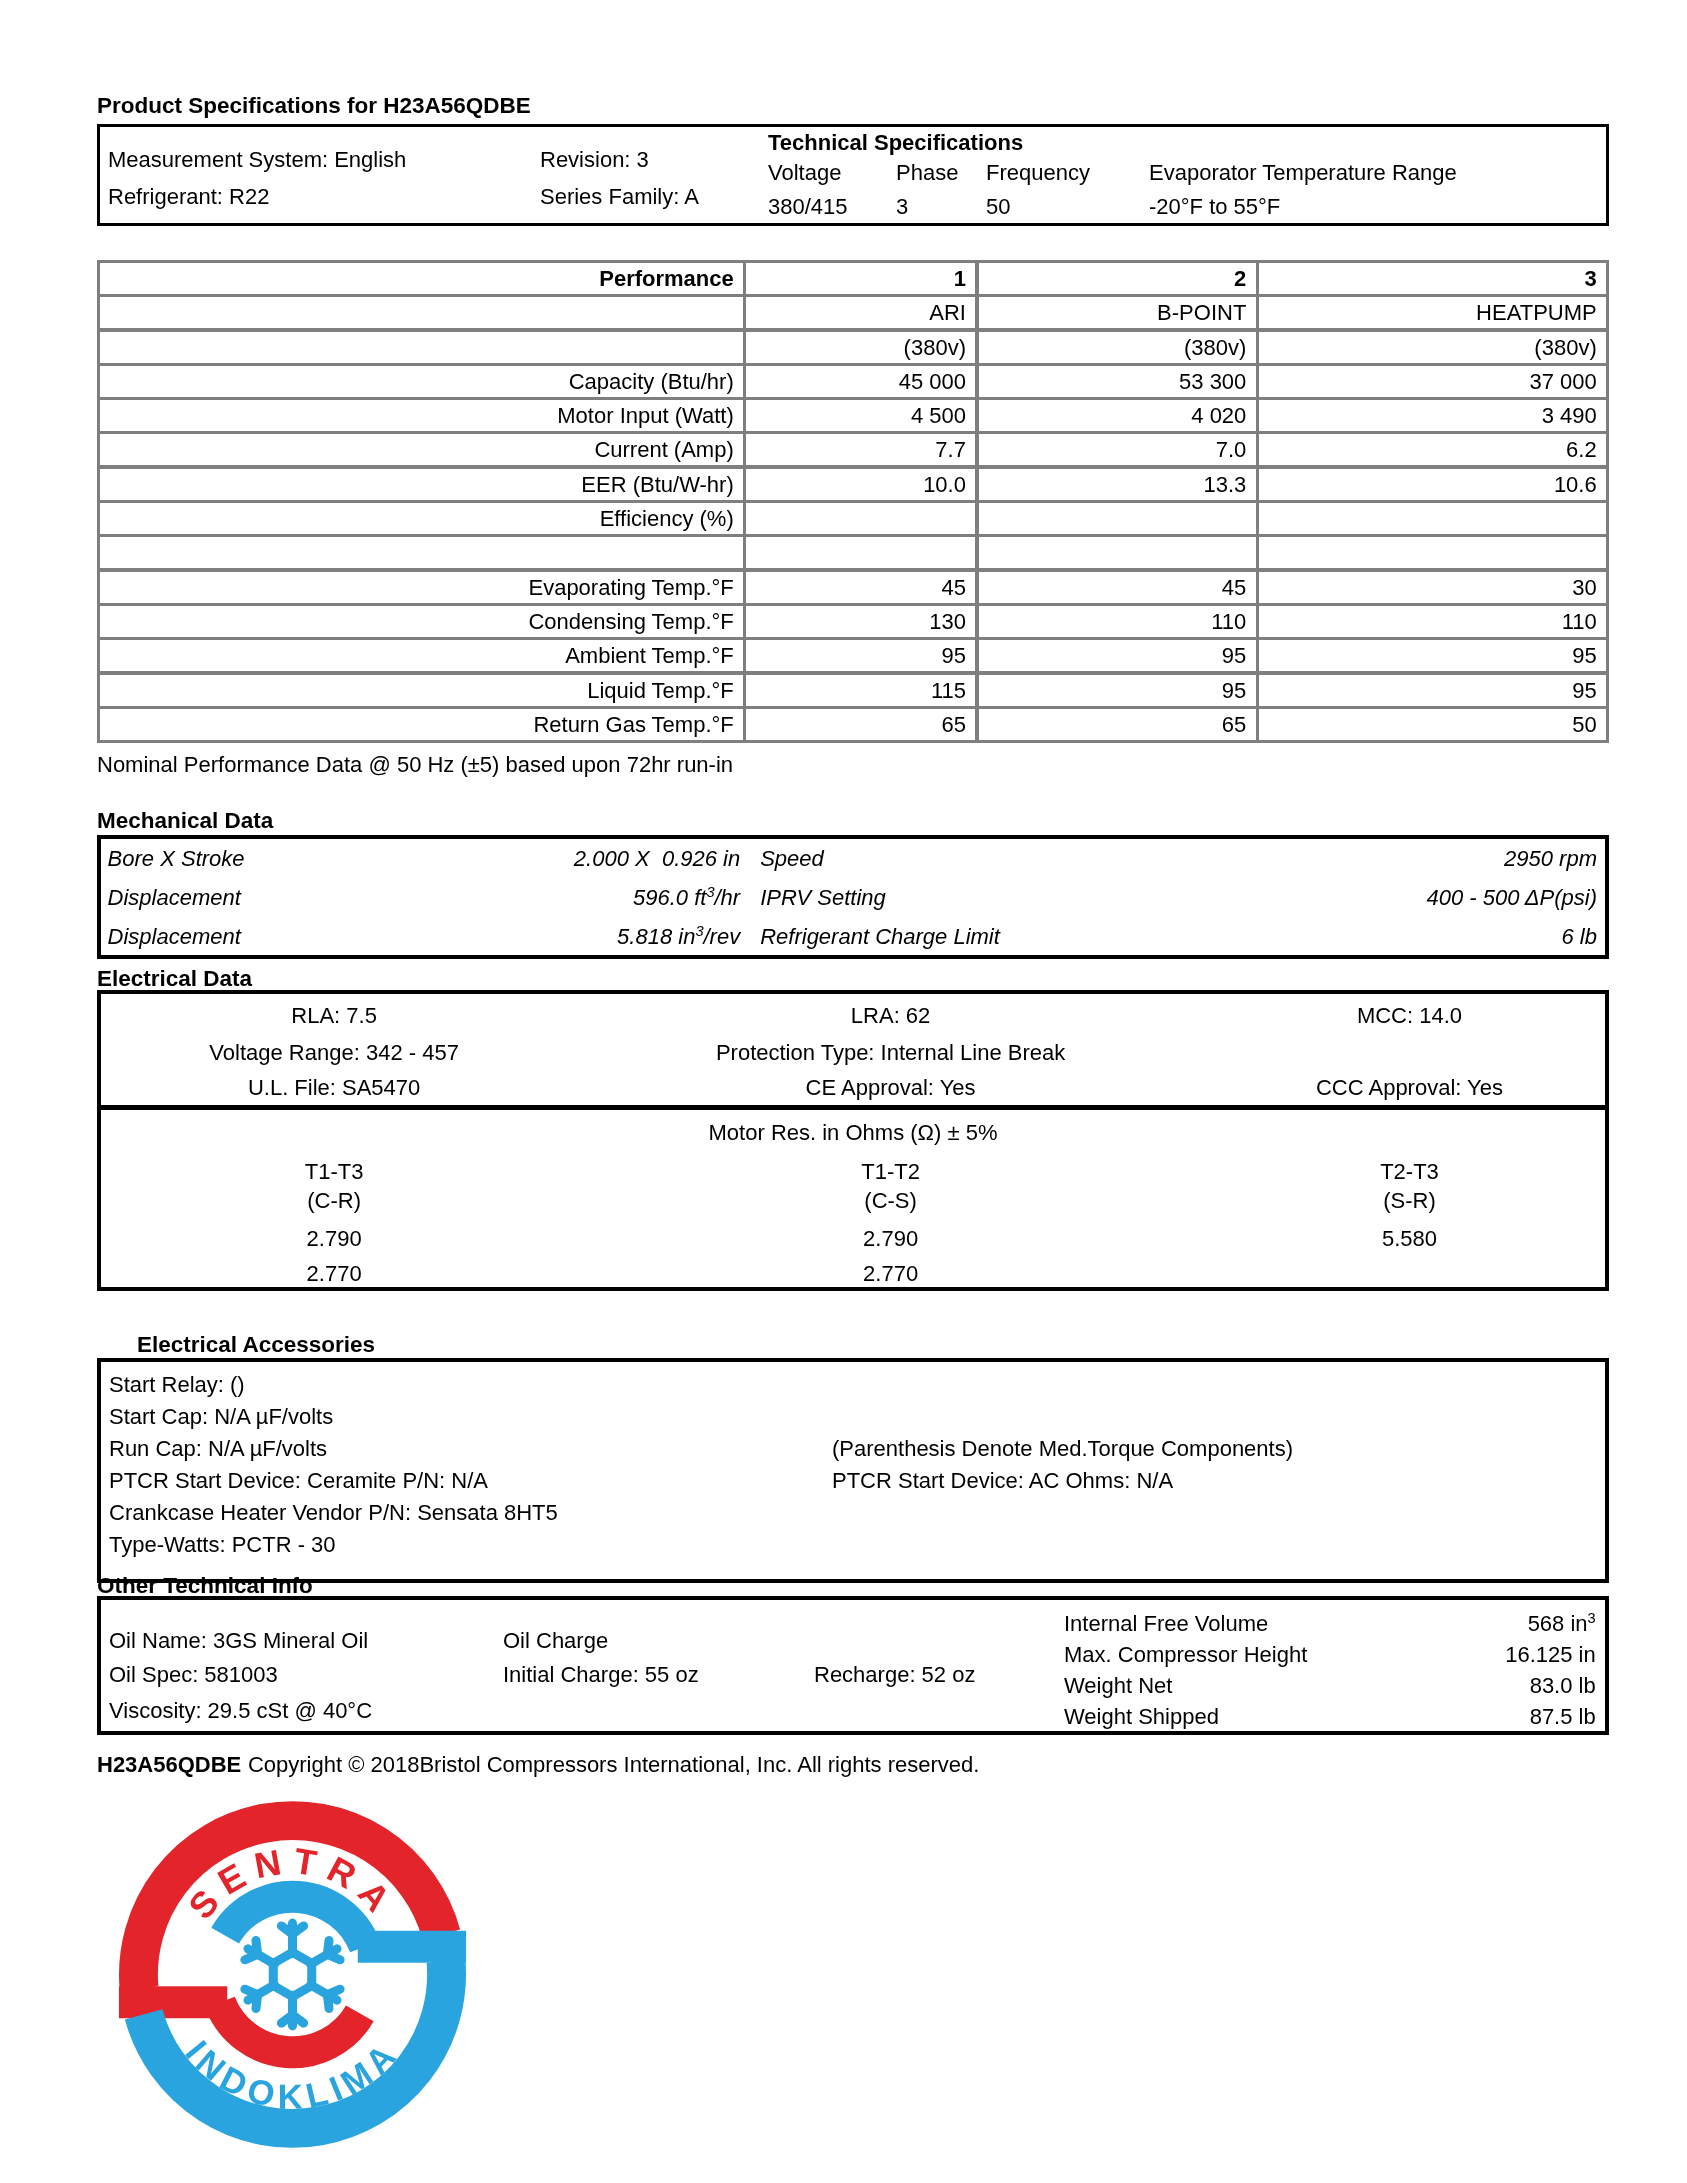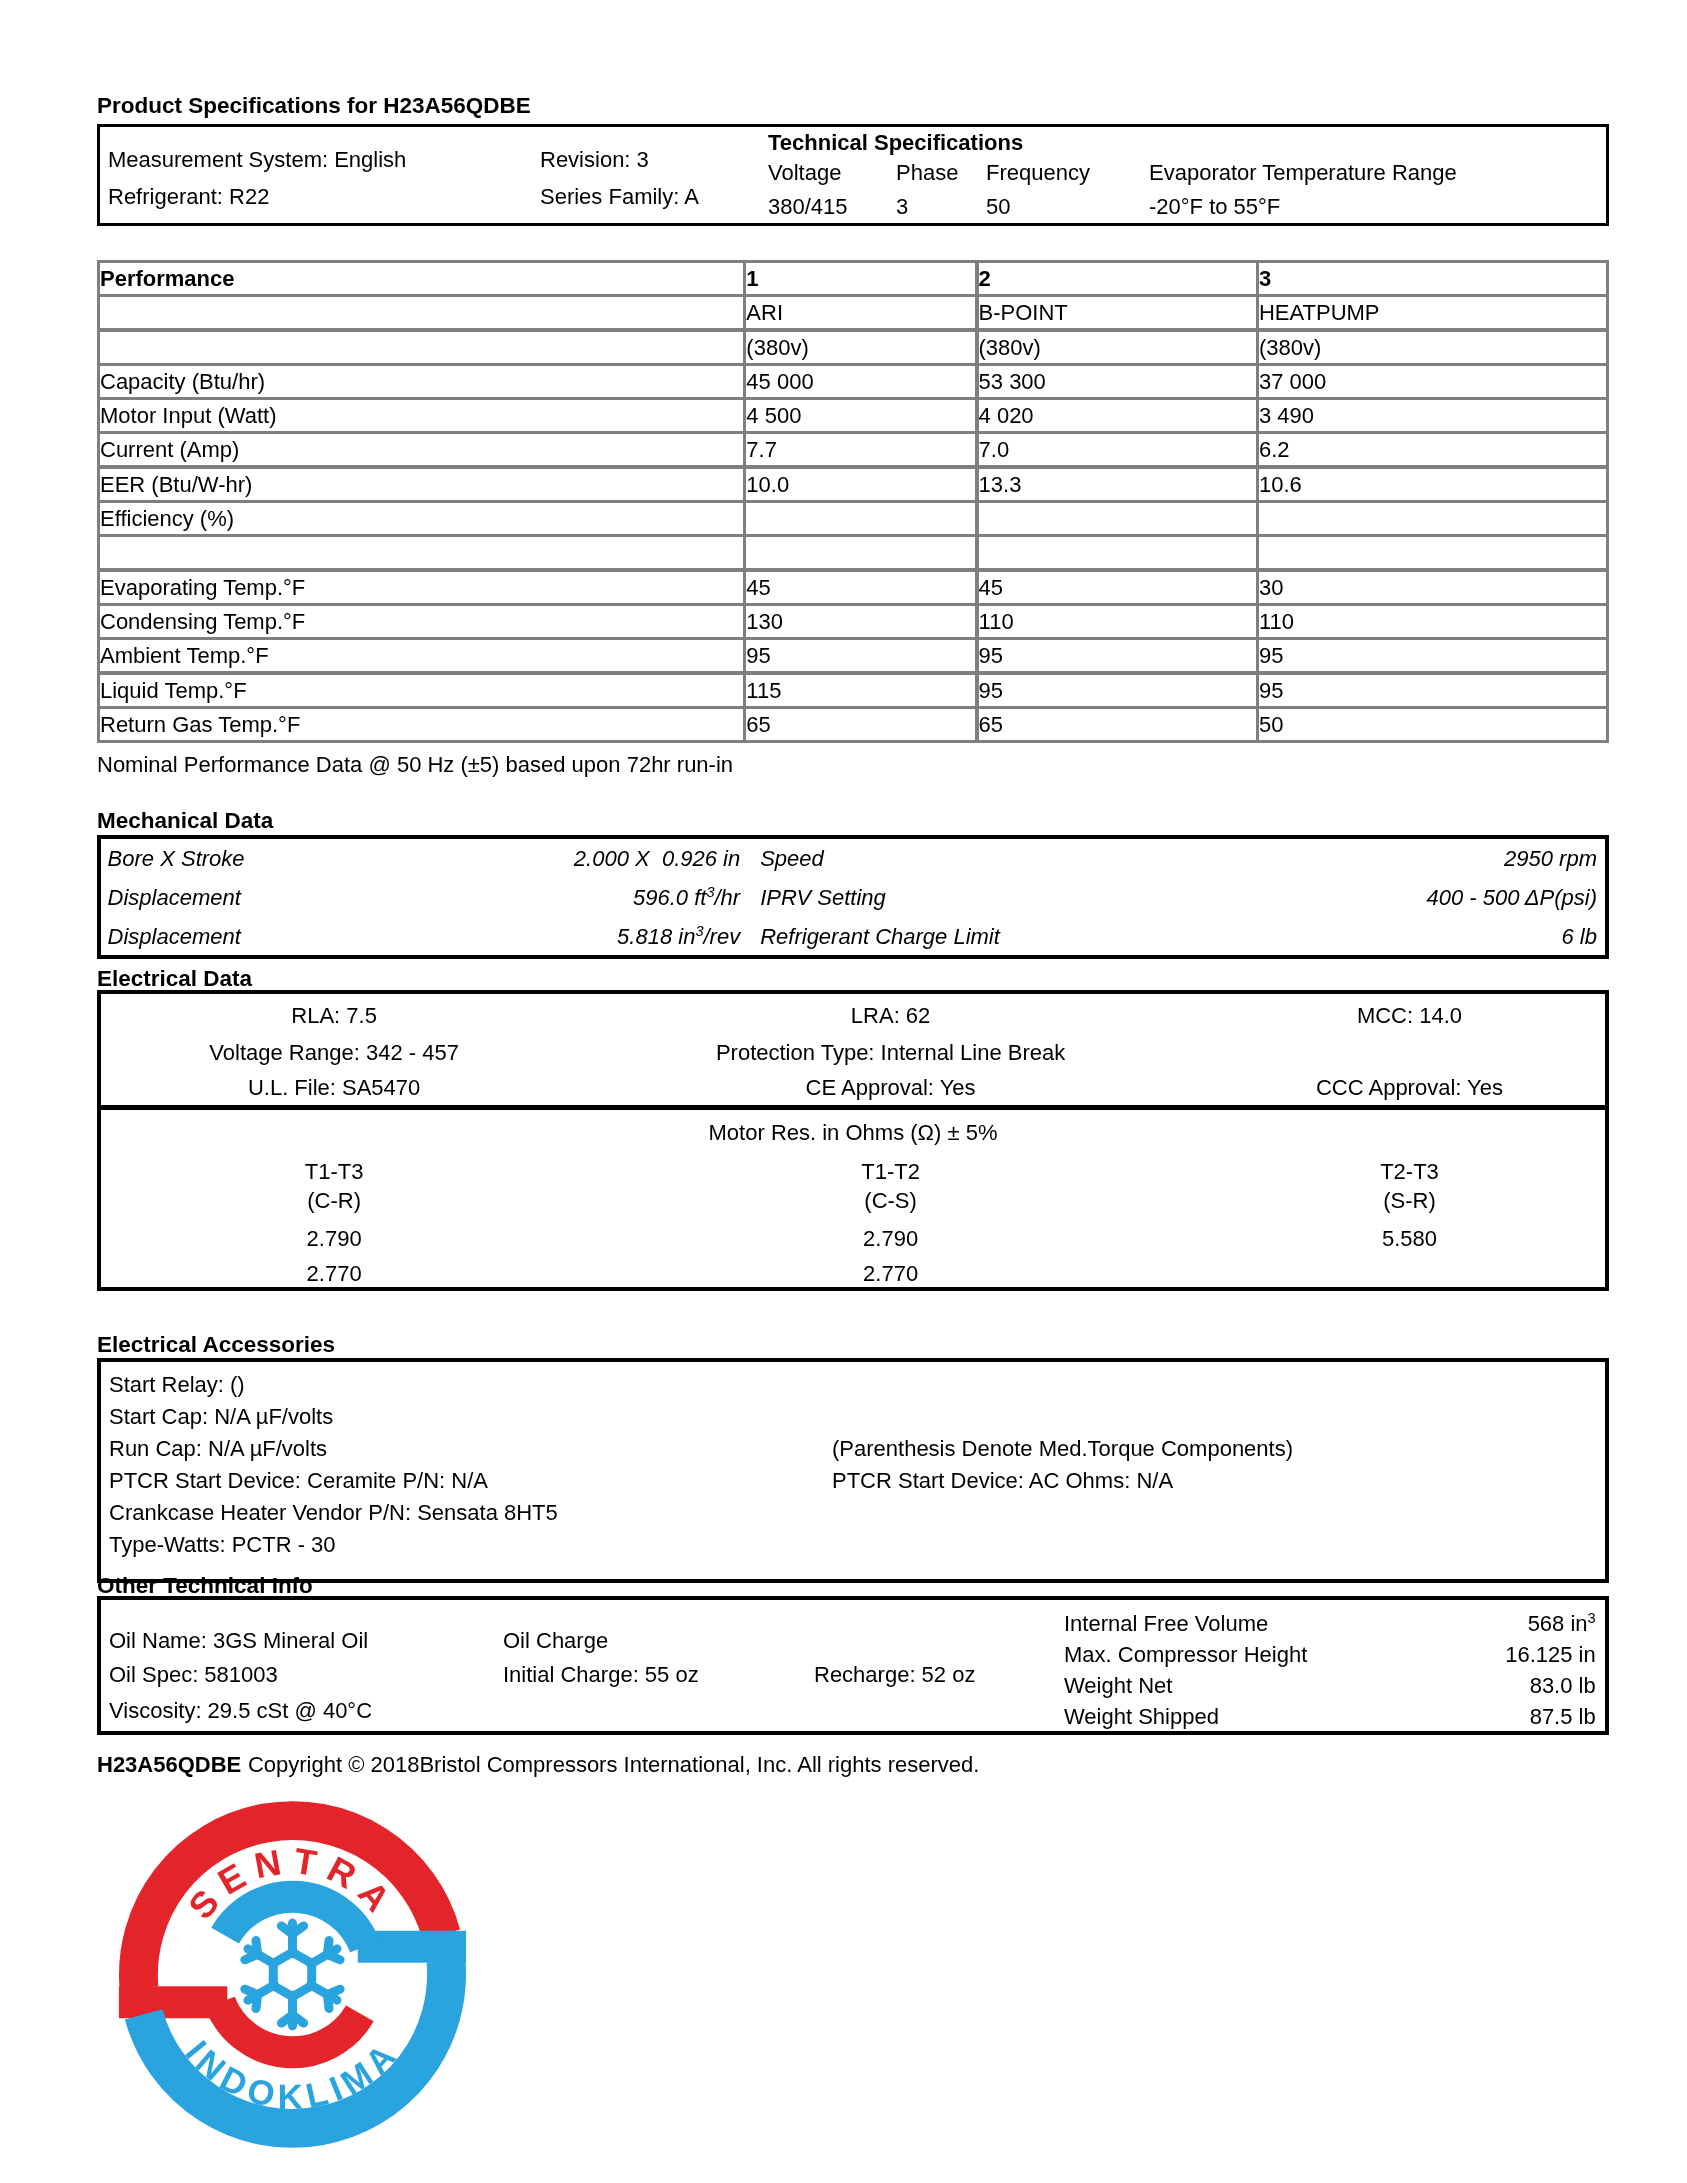--- a/index.html
+++ b/index.html
@@ -16,21 +16,21 @@
   
   #header-box { top:124px; height:102px; border:3.3px solid #000; box-sizing:border-box; }
 
   
   #perf-table {
     top:260px; display:grid; box-sizing:border-box;
     grid-template-columns:42.7% 15.2% 18.4% auto;
     grid-auto-rows:31px; gap:3.3px;
     background:#7f7f7f; border:3.3px solid #7f7f7f;
   }
-  .pcell { background:#fff; font-size:22px; line-height:31px; padding-right:9.3px; white-space:pre; overflow:hidden; }
+  .pcell { background:#fff; font-size:22px; line-height:31px; text-align:right; padding-right:9.3px; white-space:pre; overflow:hidden; }
   .pcell.hdr { font-weight:bold; }
 
   
   #mech-box {
     top:835px; height:124px; border:4px solid #000; box-sizing:border-box;
     display:grid; grid-template-columns:20% 22.5% 31% 26.5%; grid-auto-rows:39px;font-style:italic;
   }
   .mcell { font-size:22px; line-height:39px; white-space:pre; }
   .mcell.lab1 { padding-left:6.6px; }
   .mcell.val1 { text-align:right; }
@@ -213,21 +213,21 @@
       </div>
       <div class="mrcol">
         <div>T2-T3</div>
         <div>(S-R)</div>
         <div class="mv1">5.580</div>
         <div class="mv2"></div>
       </div>
     </div>
   </div>
 
-  <div class="sheet h" style="top:1332px;">Electrical Accessories</div>
+  <div class="sheet h" style="top:1332px;margin-left:40px;">Electrical Accessories</div>
   <div class="sheet" id="acc-box">
     <div class="arow"><span>Start Relay: ()</span><span class="right"></span></div>
     <div class="arow"><span>Start Cap: N/A µF/volts</span><span class="right"></span></div>
     <div class="arow"><span>Run Cap: N/A µF/volts</span><span class="right">(Parenthesis Denote Med.Torque Components)</span></div>
     <div class="arow"><span>PTCR Start Device: Ceramite P/N: N/A</span><span class="right">PTCR Start Device: AC Ohms: N/A</span></div>
     <div class="arow"><span>Crankcase Heater Vendor P/N: Sensata 8HT5</span><span class="right"></span></div>
     <div class="arow"><span>Type-Watts: PCTR - 30</span><span class="right"></span></div>
   </div>
 
   <div class="sheet h" style="top:1573px;">Other Technical Info</div>

